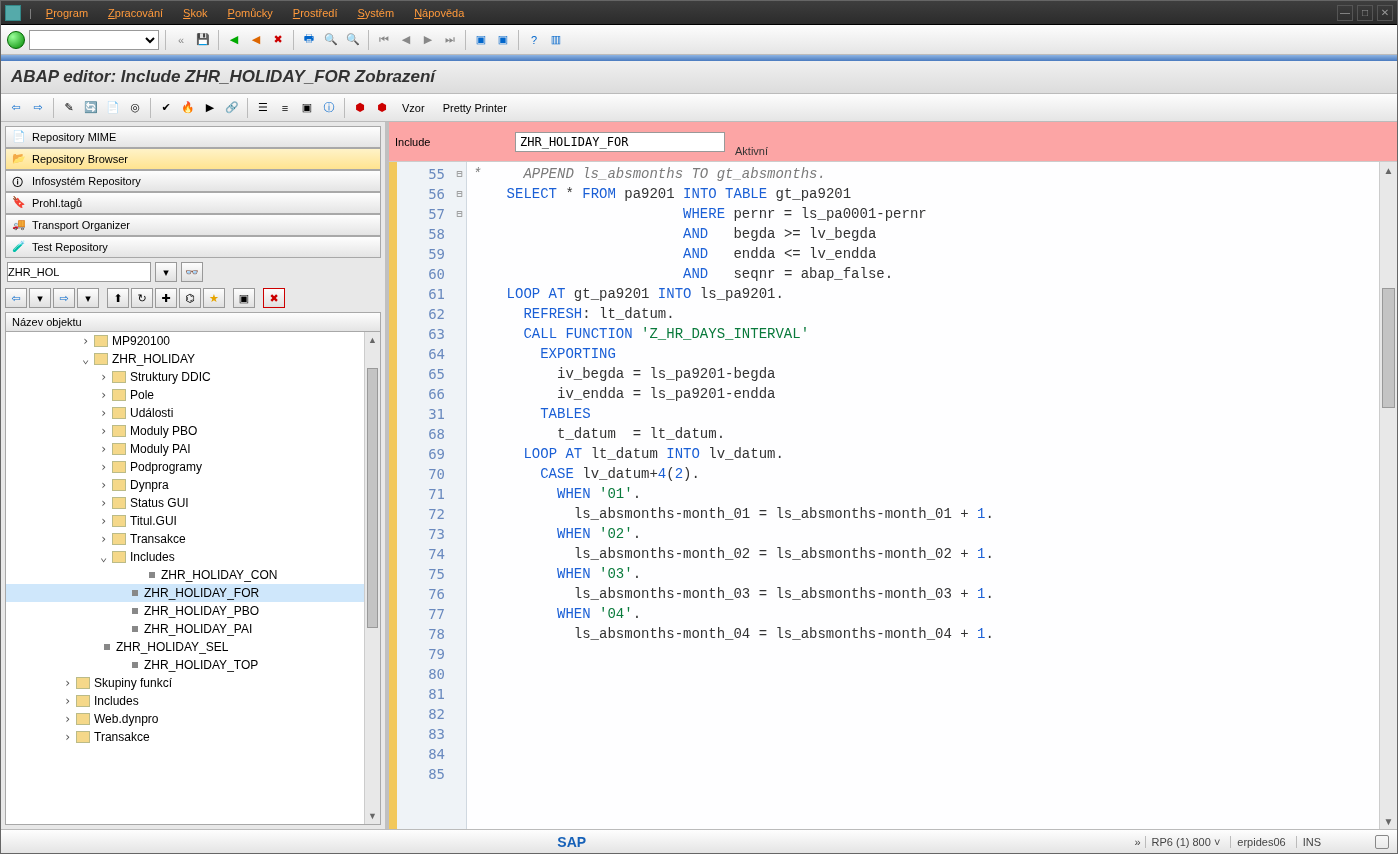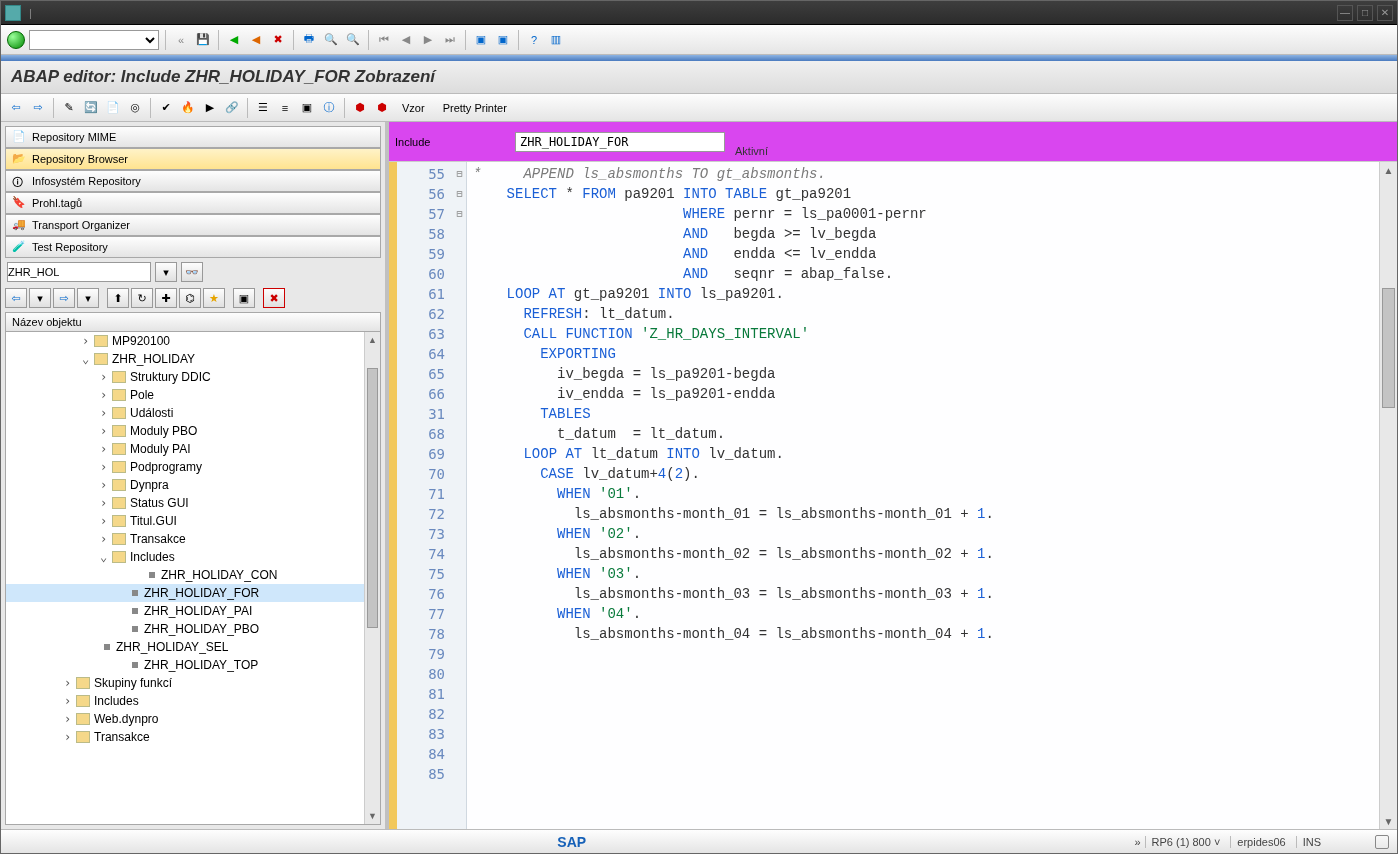--- a/index.html
+++ b/index.html
@@ -109,21 +109,21 @@
   .tree-row.sel{ background:#cfe7fb;}
   .tree-row .tw{ width:12px; display:inline-block; color:#555; font-family:monospace;}
   .tree-row .fold{ width:14px;height:12px;background:#f5d889;border:1px solid #bb8; display:inline-block; margin-right:4px;}
   .tree-row .leaf{ width:6px;height:6px;background:#888;display:inline-block;margin:0 6px 0 2px;}
   .tree-scroll-ind { position:absolute; right:0; top:0; width:16px; height:100%; background:#e8e8e8; border-left:1px solid #ccc;}
   .tree-scroll-ind .up,.tree-scroll-ind .down{height:16px;display:flex;align-items:center;justify-content:center;color:#666;font-size:9px;}
   .tree-scroll-ind .track{position:absolute;top:16px;bottom:16px;left:0;right:0;}
   .tree-scroll-ind .thumb{position:absolute;left:2px;right:2px;top:20px;height:260px;background:#c4c4c4;border:1px solid #999;}
 
   
-  .right-panel{ flex:1; display:flex;flex-direction:column; background:#d946ef;}
+  .right-panel{ flex:1; display:flex;flex-direction:column; background:#fca5a5;}
   .include-row{ display:flex; align-items:center; padding:4px 6px; gap:10px; border-bottom:1px solid #ccc;}
   .include-row .lbl{ width:110px;}
   .include-row input{ width:210px; height:20px; border:1px solid #999; font-family:Consolas,monospace; font-size:12px; padding:0 4px;}
   .include-row .status{ color:#333;margin-top:19px;}
 
   .editor-wrap{ flex:1; display:flex; position:relative; overflow:hidden;}
   .margin-bar{ width:8px; background:#f2c85c;}
   .gutter{ width:56px; background:#eff3f7; color:#6a8abf; font-family:Consolas,monospace; font-size:14px; text-align:right; padding:2px 8px 2px 0; line-height:20px;}
   .fold-col{ width:14px; background:#eff3f7; font-family:monospace; font-size:10px; color:#888; line-height:20px; text-align:center; padding-top:2px; border-right:1px solid #d0d8e0;}
   .code{ flex:1; font-family:Consolas,'Courier New',monospace; font-size:14px; line-height:20px; padding:2px 0 2px 6px; background:#fefeff; white-space:pre; color:#333; overflow:hidden;}
@@ -143,20 +143,29 @@
   .statusbar .right{ display:flex; gap:4px; align-items:center;}
   .statusbar .seg{ padding:0 6px; border-left:1px solid #bbb;}
   .lock-icon{ width:14px;height:14px; display:inline-block; border:1px solid #888; border-radius:2px; position:relative;}
 </style>
 </head>
 <body>
 
 <div class="menubar">
   <span class="doc-icon"></span>
   <span style="color:#888;margin:0 4px">|</span>
+  <div id="menu-items" style="display:flex;">
+      <span class="menu-item"><u>P</u>rogram</span>
+      <span class="menu-item"><u>Z</u>pracování</span>
+      <span class="menu-item"><u>S</u>kok</span>
+      <span class="menu-item"><u>P</u>omůcky</span>
+      <span class="menu-item"><u>P</u>rostředí</span>
+      <span class="menu-item"><u>S</u>ystém</span>
+      <span class="menu-item"><u>N</u>ápověda</span>
+    </div>
   <div class="right">
     <span class="win-btn">—</span>
     <span class="win-btn">□</span>
     <span class="win-btn">✕</span>
   </div>
 </div>
 
 <div class="toolbar1">
   <span class="round-green"></span>
   <select class="combo"></select>
@@ -340,26 +349,26 @@
             <span>ZHR_HOLIDAY_CON</span>
           </div>
           <div class="tree-row sel" style="padding-left: 112px;">
             <span class="tw"></span>
             <span class="leaf"></span>
             <span>ZHR_HOLIDAY_FOR</span>
           </div>
           <div class="tree-row" style="padding-left: 112px;">
             <span class="tw"></span>
             <span class="leaf"></span>
-            <span>ZHR_HOLIDAY_PAI</span>
+            <span>ZHR_HOLIDAY_PBO</span>
           </div>
           <div class="tree-row" style="padding-left: 112px;">
             <span class="tw"></span>
             <span class="leaf"></span>
-            <span>ZHR_HOLIDAY_PBO</span>
+            <span>ZHR_HOLIDAY_PAI</span>
           </div>
           <div class="tree-row" style="padding-left: 84px;">
             <span class="tw"></span>
             <span class="leaf"></span>
             <span>ZHR_HOLIDAY_SEL</span>
           </div>
           <div class="tree-row" style="padding-left: 112px;">
             <span class="tw"></span>
             <span class="leaf"></span>
             <span>ZHR_HOLIDAY_TOP</span>

